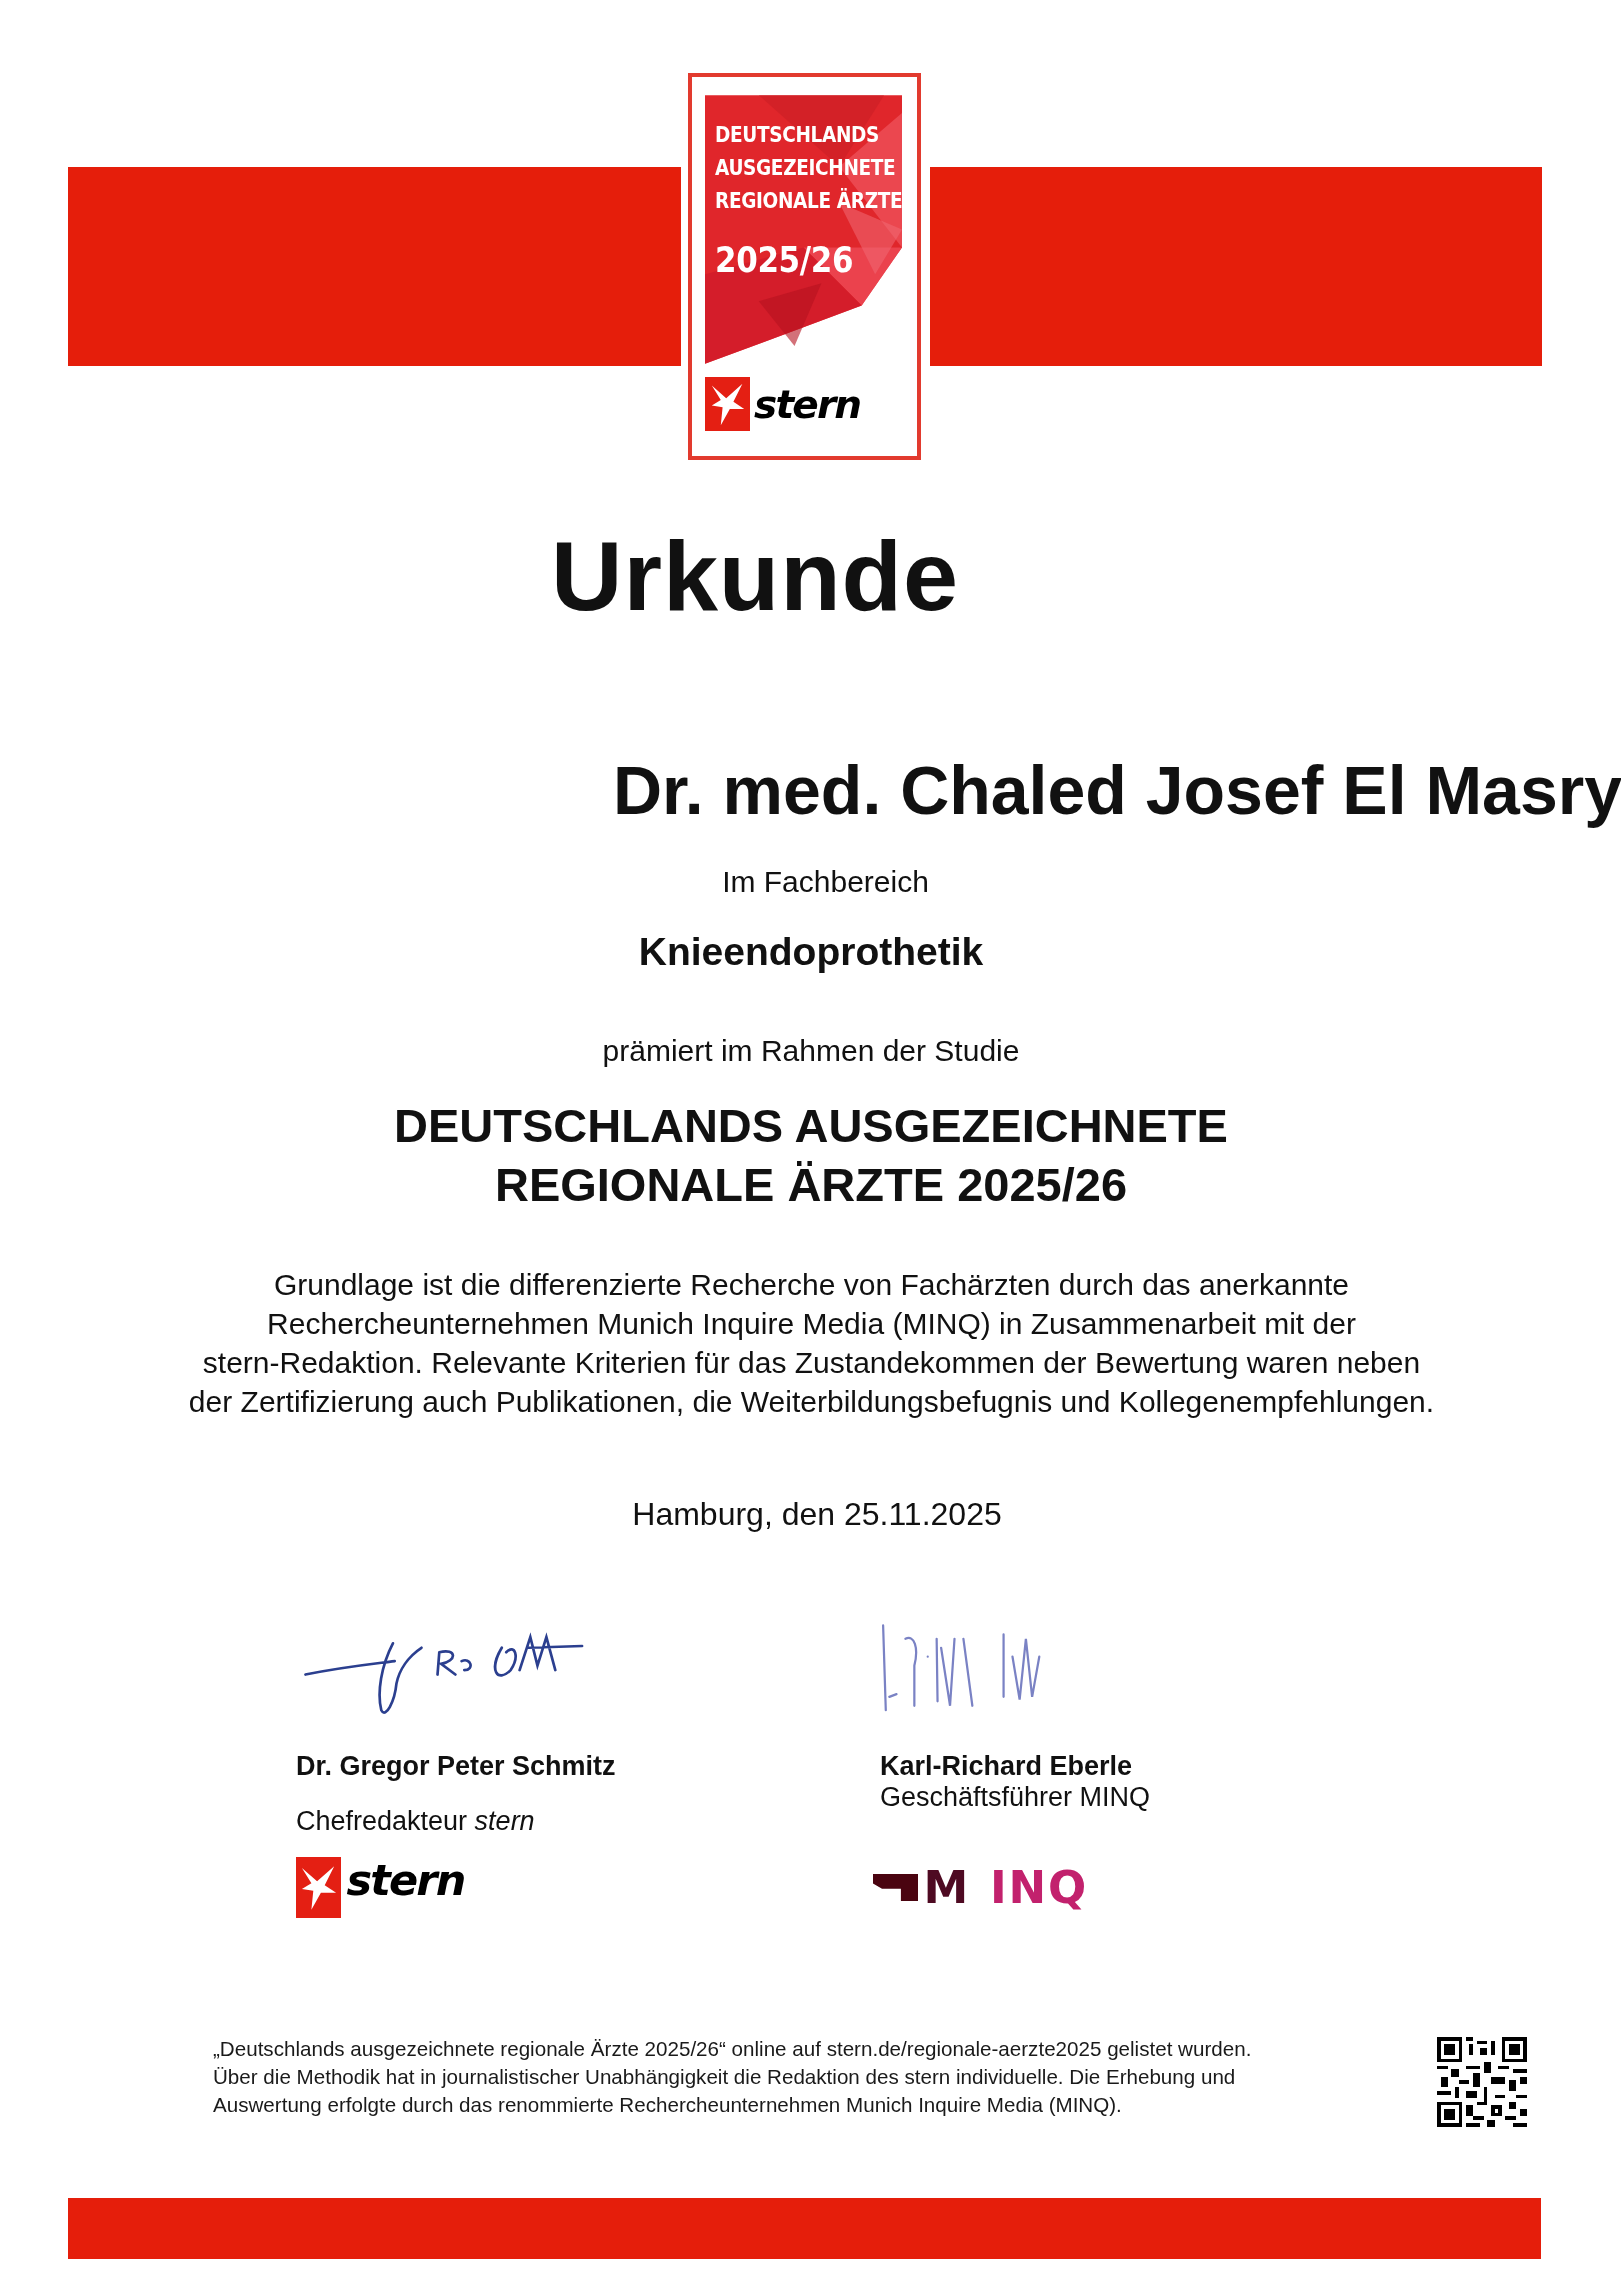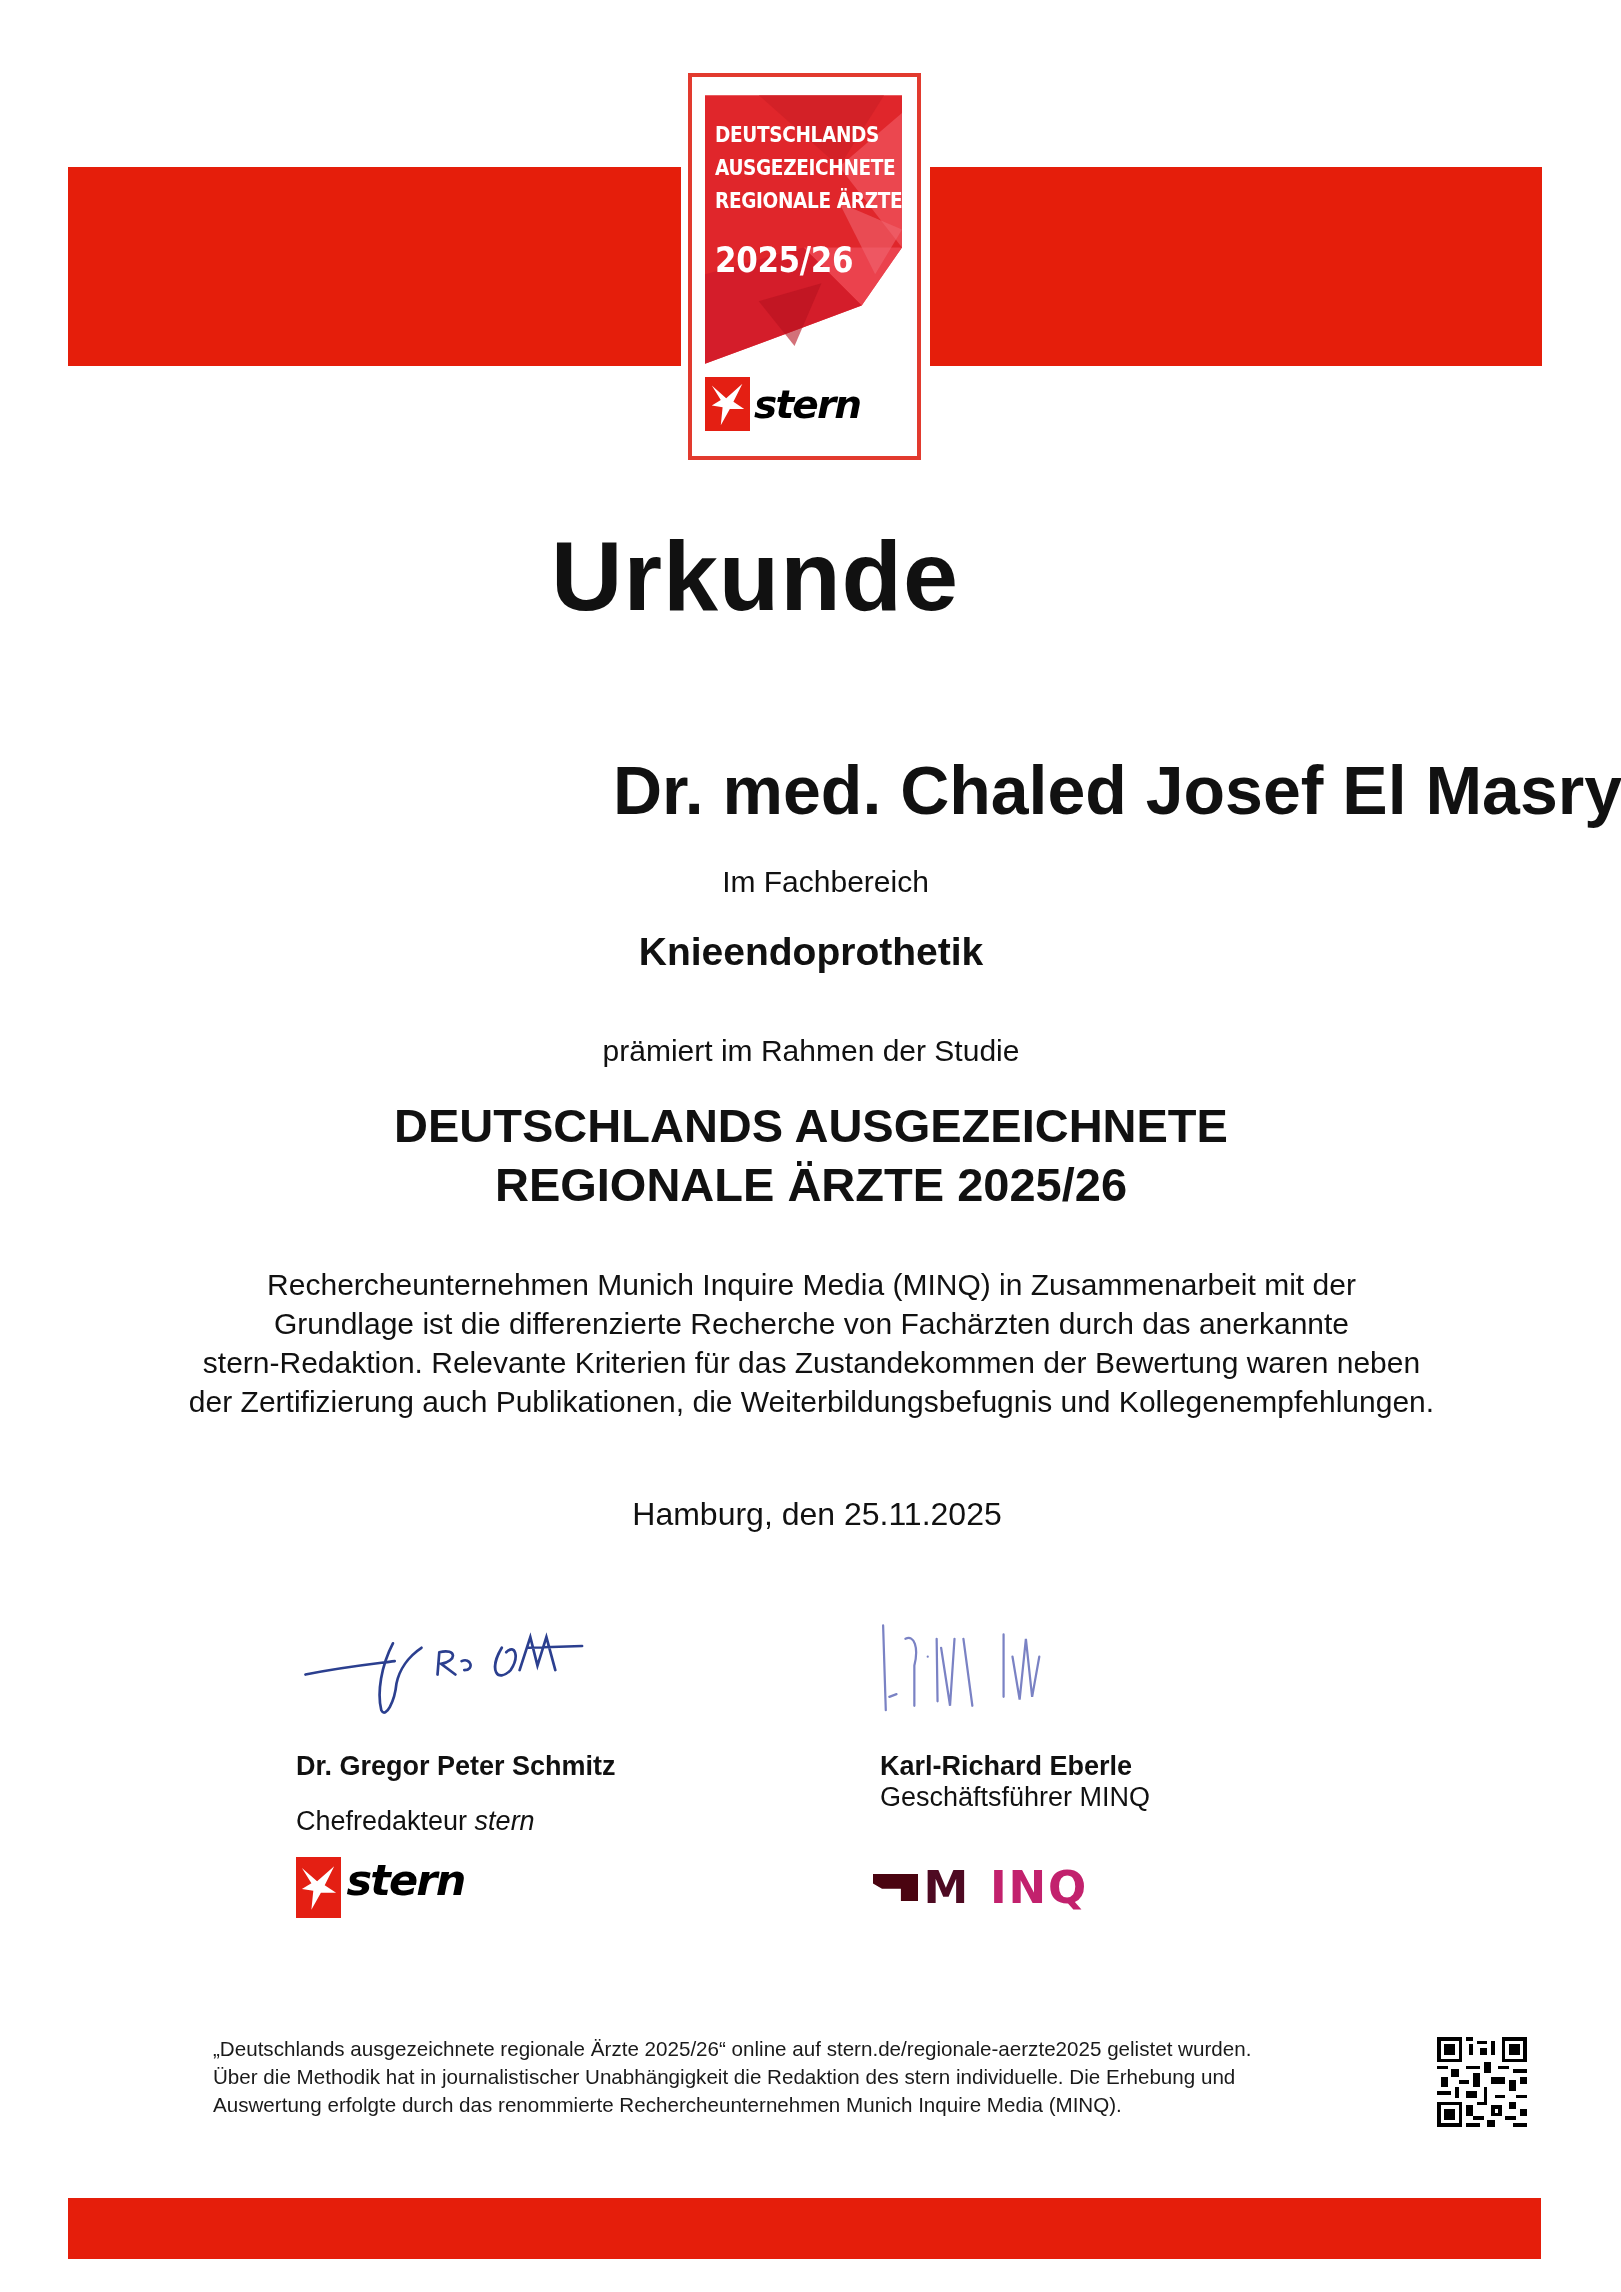--- a/index.html
+++ b/index.html
@@ -100,22 +100,22 @@
 <div class="title">Urkunde</div>
 <div class="recipient">Dr. med. Chaled Josef El Masry</div>
 <div class="field-label">Im Fachbereich</div>
 <div class="field-value">Knieendoprothetik</div>
 <div class="study-label">prämiert im Rahmen der Studie</div>
 <div class="study-name">
   <div>DEUTSCHLANDS AUSGEZEICHNETE</div>
   <div>REGIONALE ÄRZTE 2025/26</div>
 </div>
 <div class="body-text">
+  <div>Grundlage ist die differenzierte Recherche von Fachärzten durch das anerkannte</div>
   <div>Rechercheunternehmen Munich Inquire Media (MINQ) in Zusammenarbeit mit der</div>
-  <div>Grundlage ist die differenzierte Recherche von Fachärzten durch das anerkannte</div>
   <div>stern-Redaktion. Relevante Kriterien für das Zustandekommen der Bewertung waren neben</div>
   <div>der Zertifizierung auch Publikationen, die Weiterbildungsbefugnis und Kollegenempfehlungen.</div>
 </div>
 <div class="place-date">Hamburg, den 25.11.2025</div>
 
 <div class="sig sig-left">
   <svg width="358" height="116" viewBox="0 0 400 130">
     <path d="M10,60 C50,52 70,50 110,45 M108,25 C95,50 90,80 95,100 C100,110 110,90 112,70 C115,55 125,40 140,30 M160,35 L158,60 M160,35 C180,30 180,45 162,48 L178,60 M185,45 C195,40 200,55 188,55 M230,30 C215,55 225,70 240,55 C250,40 245,25 235,35 M250,55 L262,18 L270,50 L280,18 L290,55 M260,30 L320,28" stroke="#2b3f8f" stroke-width="3" fill="none" stroke-linecap="round"></path>
   </svg>
 </div>

